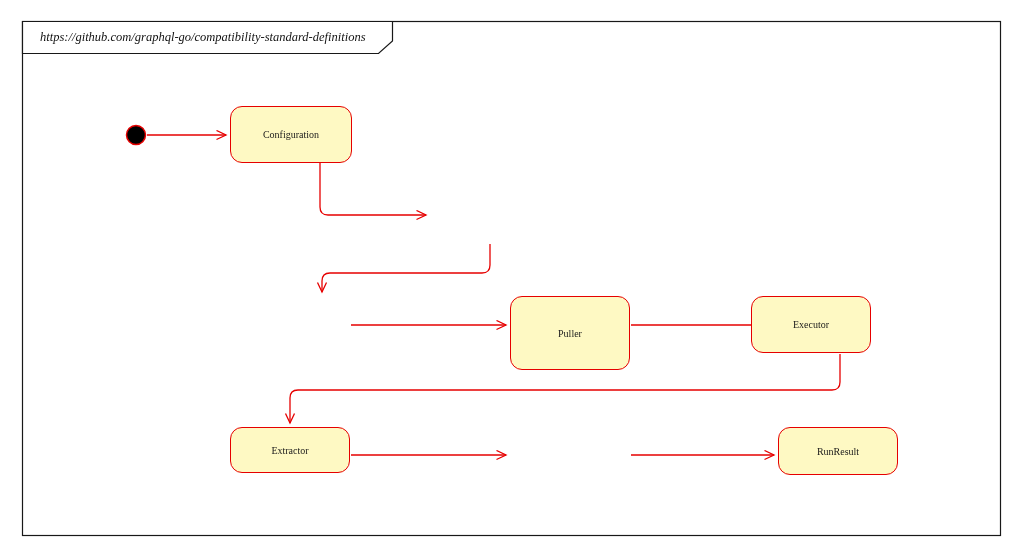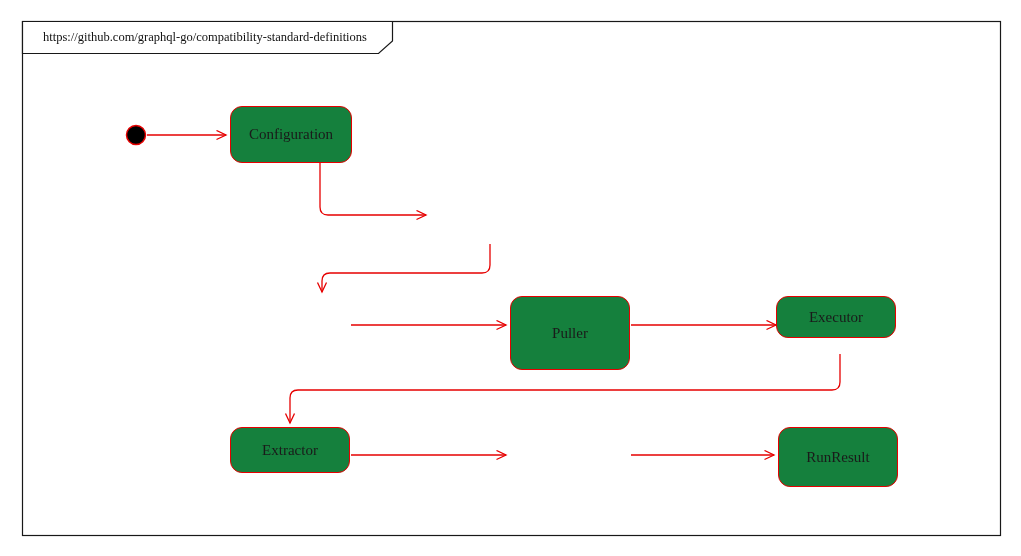--- a/index.html
+++ b/index.html
@@ -19,41 +19,42 @@
     position: absolute;
     left: 0;
     top: 0;
     width: 1021px;
     height: 556px;
     display: block;
   }
   .node {
     position: absolute;
     box-sizing: border-box;
-    background: #15803d;
+    background: #fef9c3;
     border: 1.5px solid #e60000;
     border-radius: 12px;
     display: flex;
     align-items: center;
     justify-content: center;
-    font-size: 15px;
+    font-size: 10px;
     color: #1a1a1a;
     white-space: nowrap;
   }
   .frame-title {
     position: absolute;
     left: 40px;
     top: 22px;
     width: 330px;
     height: 30px;
     line-height: 30px;
-    text-align: center;
+    text-align: left;
     font-size: 12.5px;
     color: #111111;
     white-space: nowrap;
+    font-style: italic;
   }
 </style>
 </head>
 <body>
 
 <div class="canvas">
 
   <svg class="layer" viewBox="0 0 1021 556">
     <defs>
       <marker id="arrow" markerUnits="userSpaceOnUse" markerWidth="14" markerHeight="12" refX="10.5" refY="5.5" orient="auto">
@@ -74,17 +75,17 @@
     <path d="M631,325 H776" fill="none" stroke="#e60000" stroke-width="1.3" marker-end="url(#arrow)"></path>
     <path d="M840,354 V382 Q840,390 832,390 H298 Q290,390 290,398 V423" fill="none" stroke="#e60000" stroke-width="1.3" marker-end="url(#arrow)"></path>
     <path d="M351,455 H506" fill="none" stroke="#e60000" stroke-width="1.3" marker-end="url(#arrow)"></path>
     <path d="M631,455 H774" fill="none" stroke="#e60000" stroke-width="1.3" marker-end="url(#arrow)"></path>
   </svg>
 
   <div class="frame-title">https://github.com/graphql-go/compatibility-standard-definitions</div>
 
   <div class="node" style="left:230px; top:106px; width:122px; height:57px">Configuration</div>
   <div class="node" style="left:510px; top:296px; width:120px; height:74px">Puller</div>
-  <div class="node" style="left:776px; top:296px; width:120px; height:42px">Executor</div>
+  <div class="node" style="left:751px; top:296px; width:120px; height:57px">Executor</div>
   <div class="node" style="left:230px; top:427px; width:120px; height:46px">Extractor</div>
-  <div class="node" style="left:778px; top:427px; width:120px; height:60px">RunResult</div>
+  <div class="node" style="left:778px; top:427px; width:120px; height:48px">RunResult</div>
 
 </div>
 
 </body></html>

